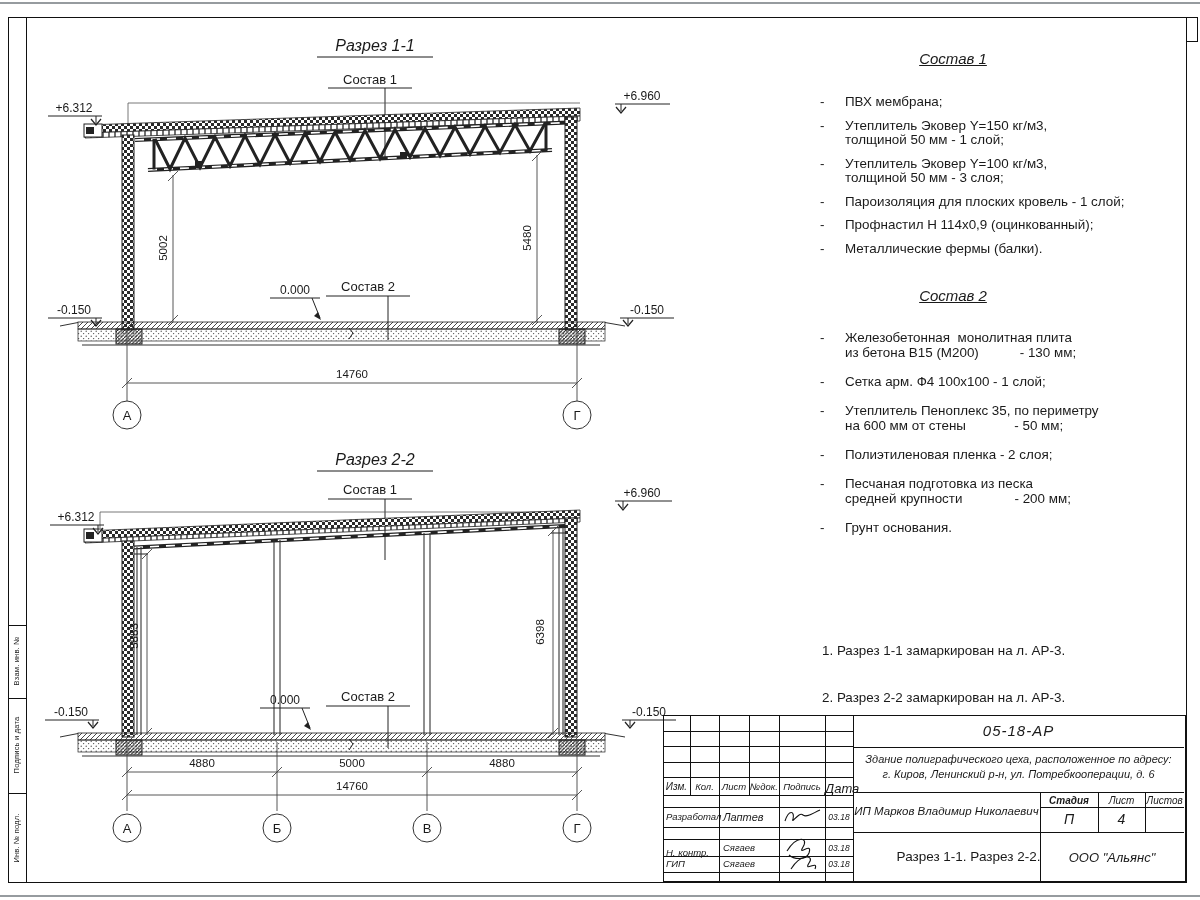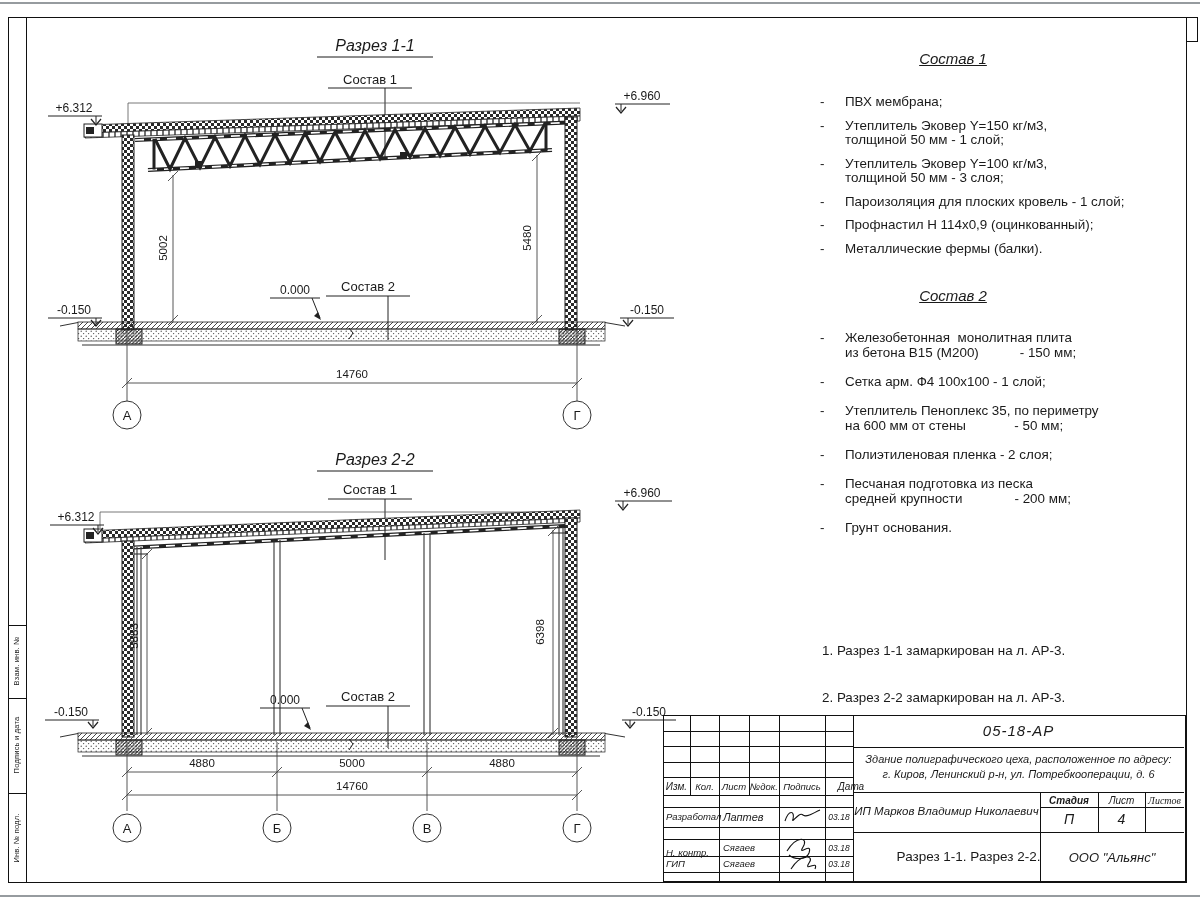--- a/index.html
+++ b/index.html
@@ -319,21 +319,21 @@
 толщиной 50 мм - 3 слоя;</span></div>
   <div class="item"><span class="dash">-</span><span>Пароизоляция для плоских кровель - 1 слой;</span></div>
   <div class="item"><span class="dash">-</span><span>Профнастил Н 114х0,9 (оцинкованный);</span></div>
   <div class="item"><span class="dash">-</span><span>Металлические фермы (балки).</span></div>
 </div>
 
 <div class="abs s2" style="left:800px;top:287px;width:395px;">
   <div class="blockhead">Состав 2</div>
   <div style="height:26px;"></div>
   <div class="item"><span class="dash">-</span><span>Железобетонная  монолитная плита
-из бетона В15 (М200)           - 150 мм;</span></div>
+из бетона В15 (М200)           - 130 мм;</span></div>
   <div class="item"><span class="dash">-</span><span>Сетка арм. Ф4 100х100 - 1 слой;</span></div>
   <div class="item"><span class="dash">-</span><span>Утеплитель Пеноплекс 35, по периметру
 на 600 мм от стены             - 50 мм;</span></div>
   <div class="item"><span class="dash">-</span><span>Полиэтиленовая пленка - 2 слоя;</span></div>
   <div class="item"><span class="dash">-</span><span>Песчаная подготовка из песка
 средней крупности              - 200 мм;</span></div>
   <div class="item"><span class="dash">-</span><span>Грунт основания.</span></div>
 </div>
 
 <div class="abs notes" style="left:822px;top:612px;width:380px;">
@@ -368,21 +368,21 @@
   <div class="vline" style="left:377px;top:77px;height:91px;"></div>
   <div class="vline" style="left:435px;top:77px;height:40px;"></div>
   <div class="vline" style="left:482px;top:77px;height:40px;"></div>
   <div class="hline" style="left:377px;top:92px;width:144px;"></div>
 
   <div class="tb ctr" style="left:0px;top:66px;width:27px;font-size:10px;">Изм.</div>
   <div class="tb ctr" style="left:27px;top:66px;width:29px;font-size:9.5px;">Кол.</div>
   <div class="tb ctr" style="left:56px;top:66px;width:30px;font-size:9.5px;">Лист</div>
   <div class="tb ctr" style="left:86px;top:66px;width:30px;font-size:9.5px;">№док.</div>
   <div class="tb ctr" style="left:116px;top:66px;width:46px;font-size:9.5px;">Подпись</div>
-  <div class="tb ctr" style="left:174px;top:66px;width:28px;font-size:10px;">Дата</div>
+  <div class="tb ctr" style="left:162px;top:66px;width:28px;font-size:13px;">Дата</div>
 
   <div class="tb" style="left:3px;top:96px;font-size:9.5px;">Разработал</div>
   <div class="tb" style="left:60px;top:96px;font-size:11px;">Лаптев</div>
   <div class="tb ctr" style="left:162px;top:97px;width:28px;font-size:8.5px;">03.18</div>
   <div class="tb" style="left:3px;top:132px;font-size:9.5px;">Н. контр.</div>
   <div class="tb" style="left:60px;top:127px;font-size:9.5px;">Сягаев</div>
   <div class="tb ctr" style="left:162px;top:128px;width:28px;font-size:8.5px;">03.18</div>
   <div class="tb" style="left:3px;top:143px;font-size:9.5px;">ГИП</div>
   <div class="tb" style="left:60px;top:143px;font-size:9.5px;">Сягаев</div>
   <div class="tb ctr" style="left:162px;top:144px;width:28px;font-size:8.5px;">03.18</div>
@@ -392,19 +392,19 @@
     <path d="M8,48 C18,32 30,34 24,44 C18,54 34,38 30,50 C27,58 14,56 10,52" fill="none" stroke="#111" stroke-width="1.1"></path>
     <path d="M12,66 C22,50 36,52 30,60 C24,70 40,56 36,66" fill="none" stroke="#111" stroke-width="1.1"></path>
   </svg>
 
   <div class="tb ctr" style="left:190px;top:7px;width:331px;font-size:15px;letter-spacing:1px;">05-18-АР</div>
   <div class="tb ctr" style="left:190px;top:38px;width:331px;font-size:11px;">Здание полиграфического цеха, расположенное по адресу:</div>
   <div class="tb ctr" style="left:190px;top:53px;width:331px;font-size:11px;">г. Киров,  Ленинский р-н, ул. Потребкооперации, д. 6</div>
   <div class="tb ctr" style="left:190px;top:90px;width:187px;font-size:11.5px;">ИП Марков Владимир Николаевич</div>
   <div class="tb ctr" style="left:377px;top:80px;width:58px;font-size:10px;font-weight:bold;">Стадия</div>
   <div class="tb ctr" style="left:435px;top:80px;width:47px;font-size:10px;">Лист</div>
-  <div class="tb ctr" style="left:482px;top:80px;width:39px;font-size:10px;font-family:Liberation Serif, serif;">Листов</div>
+  <div class="tb ctr" style="left:482px;top:80px;width:39px;font-size:10px;">Листов</div>
   <div class="tb ctr" style="left:377px;top:96px;width:58px;font-size:14px;">П</div>
   <div class="tb ctr" style="left:435px;top:96px;width:47px;font-size:14px;">4</div>
   <div class="tb ctr" style="left:482px;top:96px;width:39px;font-size:14px;"></div>
   <div class="tb ctr" style="left:190px;top:134px;width:187px;font-size:13.5px;font-style:normal;margin-left:22px;">Разрез 1-1. Разрез 2-2.</div>
   <div class="tb ctr" style="left:377px;top:135px;width:144px;font-size:13px;">ООО "Альянс"</div>
 </div>
 
 </body></html>

